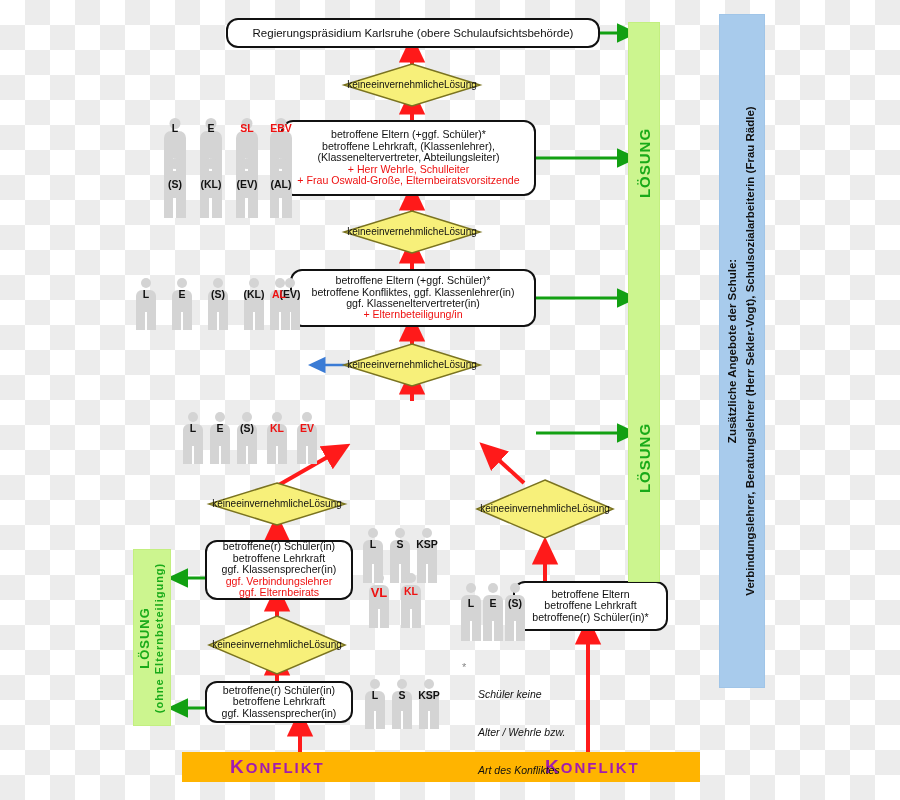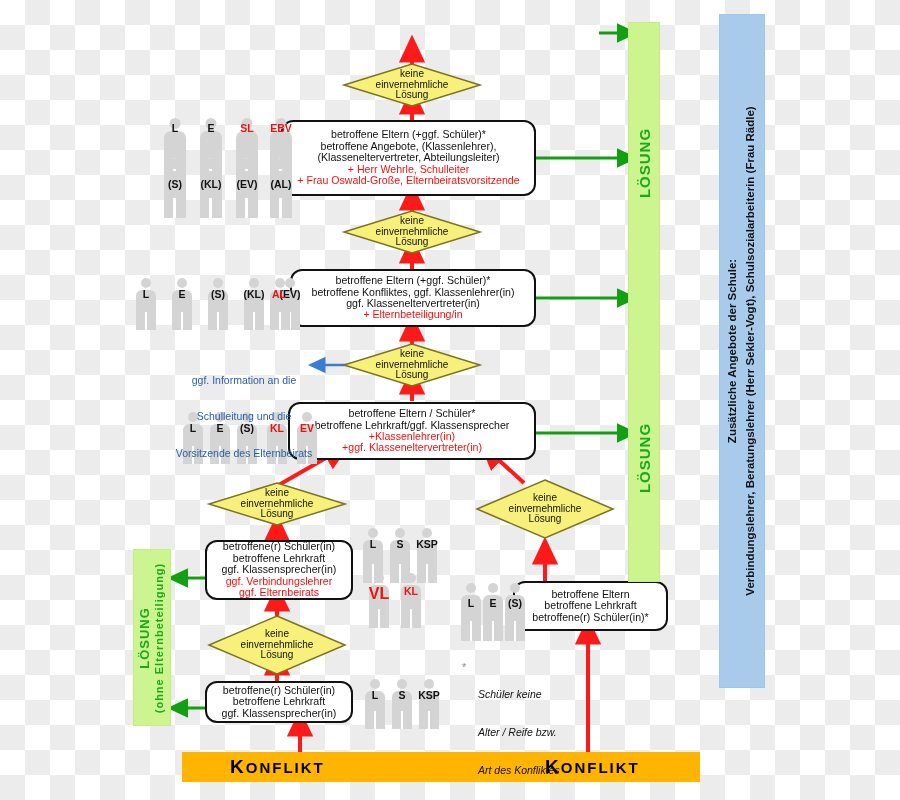--- a/index.html
+++ b/index.html
@@ -25,21 +25,21 @@
     text-align:center;line-height:1.08;color:#111;
     padding:2px 6px;
   }
   .box .ln{display:block;white-space:nowrap;}
   .box .red{color:#ee1111;}
 
   
   .diamond{position:absolute;}
   .diamond .dtxt{
     position:absolute;left:0;top:0;width:100%;height:100%;
-    display:flex;flex-direction:column;align-items:center;justify-content:center;
+    display:flex;flex-direction:row;align-items:center;justify-content:center;
     text-align:left;line-height:1.04;color:#111;white-space:nowrap;
   }
 
   
   .greenbar{
     position:absolute;background:#ccf58f;border:1px solid #c3ef80;
   }
   .greenbar .vtxt{
     position:absolute;left:50%;top:50%;
     transform:translate(-50%,-50%) rotate(-90deg);
@@ -52,21 +52,21 @@
   .bluebar .vtxt{
     position:absolute;left:50%;top:50%;
     transform:translate(-50%,-50%) rotate(-90deg);
     color:#111;font-weight:bold;white-space:nowrap;text-align:center;
   }
   .orangebar{
     position:absolute;background:#ffb400;
     display:flex;align-items:center;
   }
   .orangebar .klabel{
-    position:absolute;color:#000000;font-weight:bold;
+    position:absolute;color:#a21caf;font-weight:bold;
     font-size:15px;letter-spacing:2px;
   }
   .orangebar .klabel .cap{font-size:19px;}
 
   
   .person{position:absolute;}
   .person .head{
     position:absolute;left:50%;top:0;transform:translateX(-50%);
     background:#d4d4d4;border-radius:50%;
   }
@@ -199,42 +199,39 @@
   </div>
 
   <div class="diamond" style="left:477px;top:480px;width:136px;height:58px;">
     <div class="dtxt" style="font-size:10px;">
       <span>keine</span>
       <span>einvernehmliche</span>
       <span>Lösung</span>
     </div>
   </div>
 
+  <div class="box" style="left:226px;top:18px;width:374px;height:30px;font-size:11.5px;">
+    <span class="ln">Regierungspräsidium Karlsruhe (obere Schulaufsichtsbehörde)</span>
+  </div>
 
   <div class="box" style="left:281px;top:120px;width:255px;height:76px;font-size:10.6px;">
     <span class="ln">betroffene Eltern (+ggf. Schüler)*</span>
-    <span class="ln">betroffene Angebote, (Klassenlehrer),</span>
+    <span class="ln">betroffene Lehrkraft, (Klassenlehrer),</span>
     <span class="ln">(Klasseneltervertreter,  Abteilungsleiter)</span>
     <span class="ln red">+ Herr Wehrle, Schulleiter</span>
     <span class="ln red">+ Frau Oswald-Große, Elternbeiratsvorsitzende</span>
   </div>
 
   <div class="box" style="left:290px;top:269px;width:246px;height:58px;font-size:10.6px;">
     <span class="ln">betroffene Eltern (+ggf. Schüler)*</span>
     <span class="ln">betroffene Konfliktes, ggf. Klassenlehrer(in)</span>
     <span class="ln">ggf. Klasseneltervertreter(in)</span>
     <span class="ln red">+ Elternbeteiligung/in</span>
   </div>
 
-  <div class="box" style="left:288px;top:402px;width:248px;height:58px;font-size:10.6px;">
-    <span class="ln">betroffene Eltern / Schüler*</span>
-    <span class="ln">betroffene Lehrkraft/ggf. Klassensprecher</span>
-    <span class="ln red">+Klassenlehrer(in)</span>
-    <span class="ln red">+ggf. Klasseneltervertreter(in)</span>
-  </div>
 
   <div class="box" style="left:205px;top:540px;width:148px;height:60px;font-size:10.6px;">
     <span class="ln">betroffene(r) Schüler(in)</span>
     <span class="ln">betroffene Lehrkraft</span>
     <span class="ln">ggf. Klassensprecher(in)</span>
     <span class="ln red">ggf. Verbindungslehrer</span>
     <span class="ln red">ggf. Elternbeirats</span>
   </div>
 
   <div class="box" style="left:205px;top:681px;width:148px;height:42px;font-size:10.6px;">
@@ -429,21 +426,21 @@
     <div class="body" style="top:12px;width:20px;height:43px;border-radius:6px 6px 0 0;"></div>
     <div class="leg" style="left:11.5px;top:36px;width:2.5px;height:19px;"></div>
   </div>
   <div class="plabel" style="left:409px;top:538px;width:36px;font-size:10.5px;">KSP</div>
 
   <div class="person" style="left:366px;top:573px;width:26px;height:55px;">
     <div class="head" style="width:10px;height:10px;top:0;"></div>
     <div class="body" style="top:12px;width:20px;height:43px;border-radius:6px 6px 0 0;"></div>
     <div class="leg" style="left:11.5px;top:36px;width:2.5px;height:19px;"></div>
   </div>
-  <div class="plabel red" style="left:364px;top:585px;width:30px;font-size:16px;">VL</div>
+  <div class="plabel red" style="left:364px;top:585px;width:30px;font-size:13px;">VL</div>
 
   <div class="person" style="left:398px;top:573px;width:26px;height:55px;">
     <div class="head" style="width:10px;height:10px;top:0;"></div>
     <div class="body" style="top:12px;width:20px;height:43px;border-radius:6px 6px 0 0;"></div>
     <div class="leg" style="left:11.5px;top:36px;width:2.5px;height:19px;"></div>
   </div>
   <div class="plabel red" style="left:396px;top:585px;width:30px;font-size:10.5px;">KL</div>
 
   <div class="person" style="left:362px;top:679px;width:26px;height:50px;">
     <div class="head" style="width:10px;height:10px;top:0;"></div>
@@ -480,26 +477,21 @@
   </div>
   <div class="plabel" style="left:480px;top:597px;width:26px;font-size:10.5px;">E</div>
 
   <div class="person" style="left:502px;top:583px;width:26px;height:58px;">
     <div class="head" style="width:10px;height:10px;top:0;"></div>
     <div class="body" style="top:12px;width:20px;height:46px;border-radius:6px 6px 0 0;"></div>
     <div class="leg" style="left:11.5px;top:38px;width:2.5px;height:20px;"></div>
   </div>
   <div class="plabel" style="left:499px;top:597px;width:32px;font-size:10.5px;">(S)</div>
 
-  <div class="note blue" style="left:170px;top:350px;width:148px;">
-    <div>ggf. Information an die</div>
-    <div>Schulleitung und die</div>
-    <div>Vorsitzende des Elternbeirats</div>
-  </div>
 
   <div class="starmark" style="left:462px;top:661px;">*</div>
   <div class="note foot" style="left:478px;top:662px;width:140px;">
     <div>Schüler keine</div>
-    <div>Alter / Reife bzw.</div>
+    <div>Alter / Wehrle bzw.</div>
     <div>Art des Konfliktes</div>
   </div>
 
 </div>
 
 </body></html>

